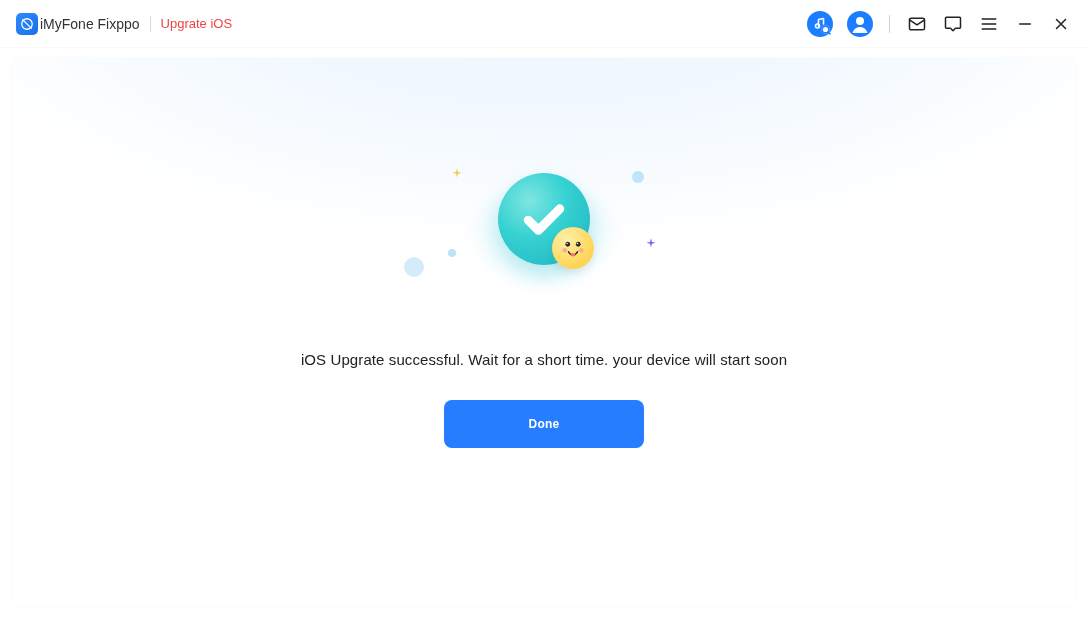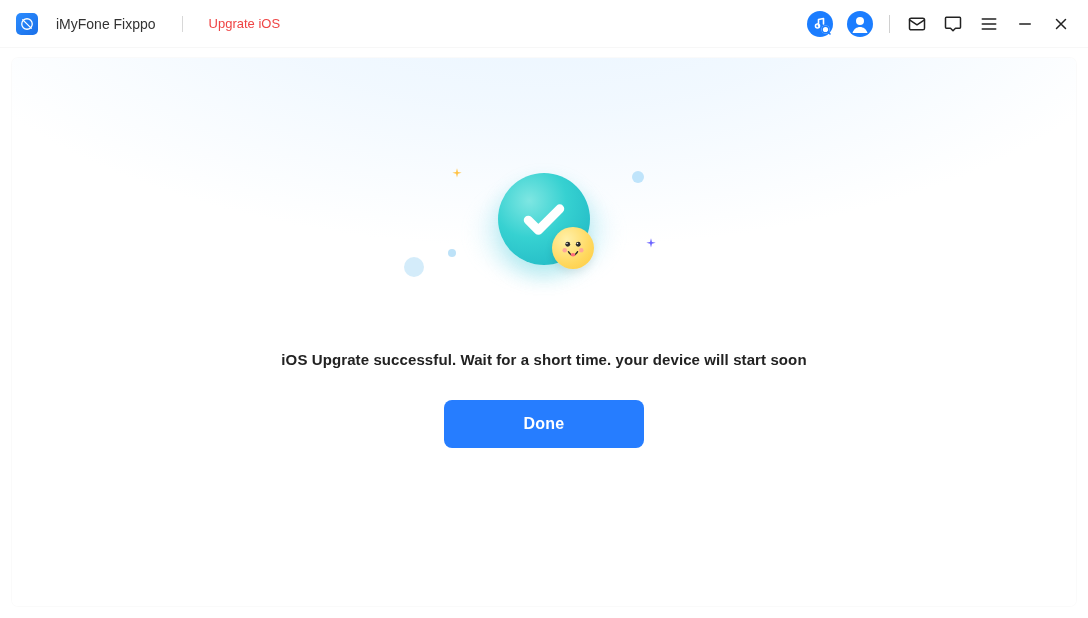--- a/index.html
+++ b/index.html
@@ -20,21 +20,21 @@
     .titlebar {
       height: 48px;
       display: flex;
       align-items: center;
       padding: 0 16px;
       border-bottom: 1px solid rgba(0,0,0,0.03);
     }
     .titlebar-left {
       display: flex;
       align-items: center;
-      gap: 18px;
+      gap: 2px;
     }
     .app-logo {
       width: 22px;
       height: 22px;
       border-radius: 5px;
       background: linear-gradient(135deg, #2b8cff, #1a6fe8);
       display: flex;
       align-items: center;
       justify-content: center;
     }
@@ -149,33 +149,33 @@
       border-radius: 50%;
       background: #cfeaf9;
     }
     .dot.d1 { width: 20px; height: 20px; left: -50px; top: 84px; opacity: 0.9; }
     .dot.d2 { width: 12px; height: 12px; right: -10px; top: -2px; background:#bfe4fb; }
     .dot.d3 { width: 8px; height: 8px; left: -6px; top: 76px; background:#bde2f8; }
     .message {
       margin-top: 48px;
       font-size: 15px;
       color: #222;
-      font-weight: 700;
+      font-weight: 400;
       text-align: left;
       letter-spacing: 0.1px;
     }
     .done-btn {
       margin-top: 32px;
       width: 200px;
       height: 48px;
       border: none;
       border-radius: 8px;
       background: #267dff;
       color: #fff;
-      font-size: 16px;
+      font-size: 12px;
       font-weight: 600;
       cursor: pointer;
       letter-spacing: 0.2px;
     }
   </style>
 </head>
 <body>
 
 <div class="window">
 

